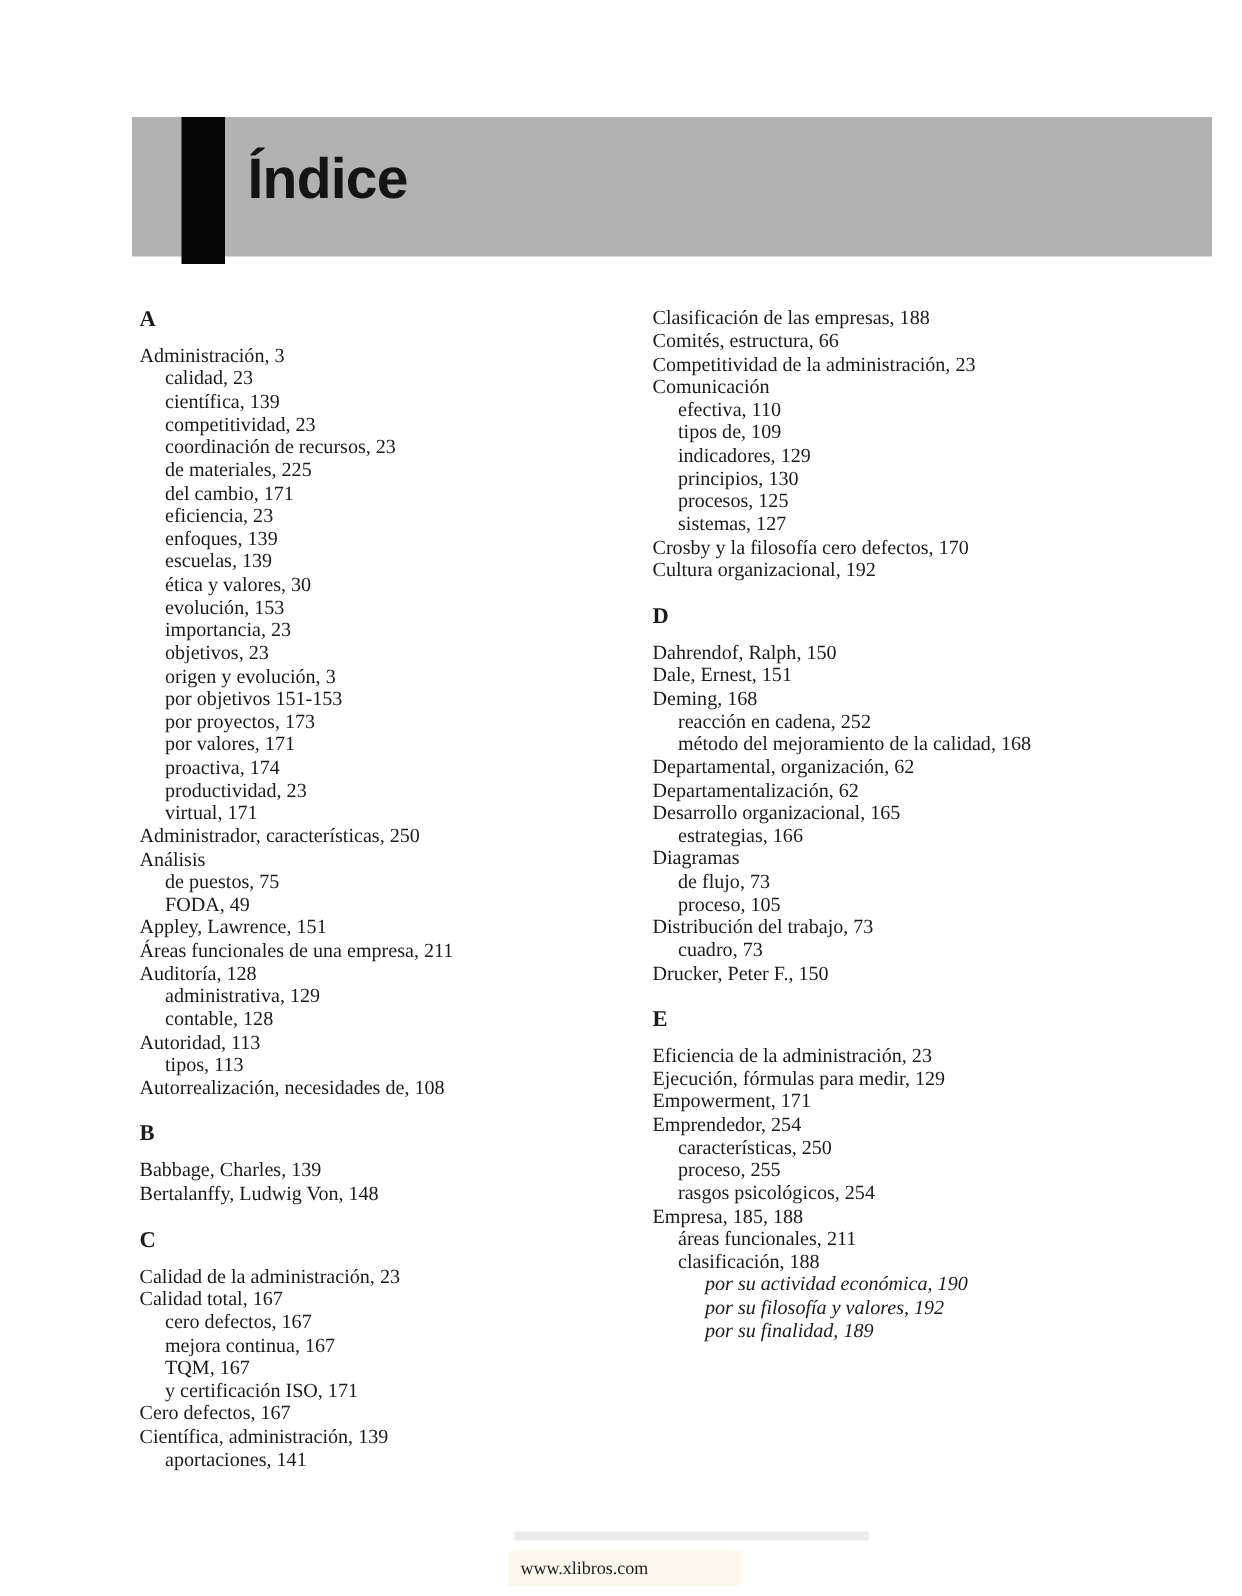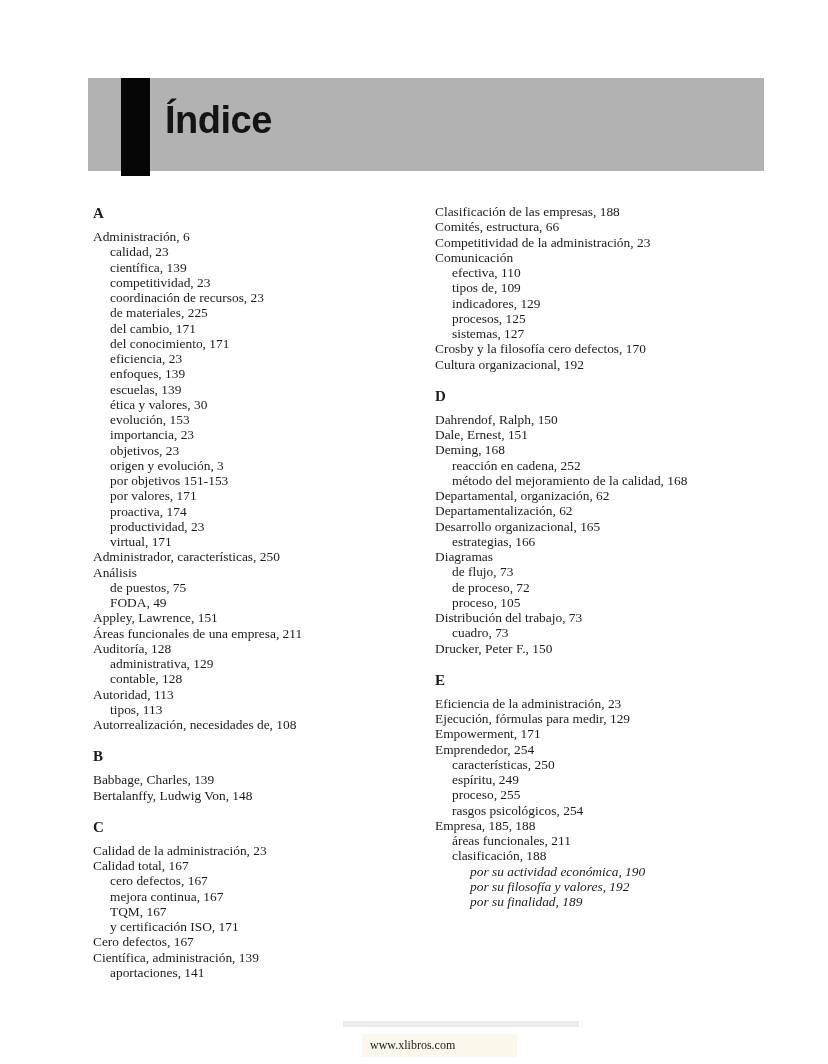--- a/index.html
+++ b/index.html
@@ -17,20 +17,21 @@
     overflow: hidden;
   }
   .banner {
     position: absolute;
     left: 88px;
     top: 78px;
     width: 676px;
     height: 93px;
     background: #b2b2b2;
     overflow: visible;
+    padding-left: 44px;
   }
   .banner-bar {
     position: absolute;
     left: 33px;
     top: 0;
     width: 29px;
     height: 98px;
     background: #060606;
   }
   .banner-title {
@@ -79,21 +80,20 @@
   }
   .footer-band {
     position: absolute;
     left: 339px;
     top: 1034px;
     width: 155px;
     height: 23px;
     background: #fbf7ea;
     display: flex;
     align-items: center;
-    margin-left: 23px;
   }
   .footer-url {
     padding-left: 8px;
     font-size: 12px;
     color: #191919;
   }
 </style>
 </head>
 <body>
 
@@ -101,37 +101,37 @@
 
   <div class="banner">
     <div class="banner-bar"></div>
     <h1 class="banner-title">Índice</h1>
   </div>
 
   <div class="columns">
     <div class="col">
         <div class="index-section">
           <div class="section-letter">A</div>
-          <div class="entry level-0">Administración, 6</div>
+          <div class="entry level-0">Administración, 3</div>
           <div class="entry level-1">calidad, 23</div>
           <div class="entry level-1">científica, 139</div>
           <div class="entry level-1">competitividad, 23</div>
           <div class="entry level-1">coordinación de recursos, 23</div>
           <div class="entry level-1">de materiales, 225</div>
           <div class="entry level-1">del cambio, 171</div>
-          <div class="entry level-1">del conocimiento, 171</div>
           <div class="entry level-1">eficiencia, 23</div>
           <div class="entry level-1">enfoques, 139</div>
           <div class="entry level-1">escuelas, 139</div>
           <div class="entry level-1">ética y valores, 30</div>
           <div class="entry level-1">evolución, 153</div>
           <div class="entry level-1">importancia, 23</div>
           <div class="entry level-1">objetivos, 23</div>
           <div class="entry level-1">origen y evolución, 3</div>
           <div class="entry level-1">por objetivos 151-153</div>
+          <div class="entry level-1">por proyectos, 173</div>
           <div class="entry level-1">por valores, 171</div>
           <div class="entry level-1">proactiva, 174</div>
           <div class="entry level-1">productividad, 23</div>
           <div class="entry level-1">virtual, 171</div>
           <div class="entry level-0">Administrador, características, 250</div>
           <div class="entry level-0">Análisis</div>
           <div class="entry level-1">de puestos, 75</div>
           <div class="entry level-1">FODA, 49</div>
           <div class="entry level-0">Appley, Lawrence, 151</div>
           <div class="entry level-0">Áreas funcionales de una empresa, 211</div>
@@ -162,52 +162,51 @@
       </div>
     <div class="col">
         <div class="index-section">
           <div class="entry level-0">Clasificación de las empresas, 188</div>
           <div class="entry level-0">Comités, estructura, 66</div>
           <div class="entry level-0">Competitividad de la administración, 23</div>
           <div class="entry level-0">Comunicación</div>
           <div class="entry level-1">efectiva, 110</div>
           <div class="entry level-1">tipos de, 109</div>
           <div class="entry level-1">indicadores, 129</div>
+          <div class="entry level-1">principios, 130</div>
           <div class="entry level-1">procesos, 125</div>
           <div class="entry level-1">sistemas, 127</div>
           <div class="entry level-0">Crosby y la filosofía cero defectos, 170</div>
           <div class="entry level-0">Cultura organizacional, 192</div>
         </div>
         <div class="index-section">
           <div class="section-letter">D</div>
           <div class="entry level-0">Dahrendof, Ralph, 150</div>
           <div class="entry level-0">Dale, Ernest, 151</div>
           <div class="entry level-0">Deming, 168</div>
           <div class="entry level-1">reacción en cadena, 252</div>
           <div class="entry level-1">método del mejoramiento de la calidad, 168</div>
           <div class="entry level-0">Departamental, organización, 62</div>
           <div class="entry level-0">Departamentalización, 62</div>
           <div class="entry level-0">Desarrollo organizacional, 165</div>
           <div class="entry level-1">estrategias, 166</div>
           <div class="entry level-0">Diagramas</div>
           <div class="entry level-1">de flujo, 73</div>
-          <div class="entry level-1">de proceso, 72</div>
           <div class="entry level-1">proceso, 105</div>
           <div class="entry level-0">Distribución del trabajo, 73</div>
           <div class="entry level-1">cuadro, 73</div>
           <div class="entry level-0">Drucker, Peter F., 150</div>
         </div>
         <div class="index-section">
           <div class="section-letter">E</div>
           <div class="entry level-0">Eficiencia de la administración, 23</div>
           <div class="entry level-0">Ejecución, fórmulas para medir, 129</div>
           <div class="entry level-0">Empowerment, 171</div>
           <div class="entry level-0">Emprendedor, 254</div>
           <div class="entry level-1">características, 250</div>
-          <div class="entry level-1">espíritu, 249</div>
           <div class="entry level-1">proceso, 255</div>
           <div class="entry level-1">rasgos psicológicos, 254</div>
           <div class="entry level-0">Empresa, 185, 188</div>
           <div class="entry level-1">áreas funcionales, 211</div>
           <div class="entry level-1">clasificación, 188</div>
           <div class="entry level-2">por su actividad económica, 190</div>
           <div class="entry level-2">por su filosofía y valores, 192</div>
           <div class="entry level-2">por su finalidad, 189</div>
         </div>
       </div>

